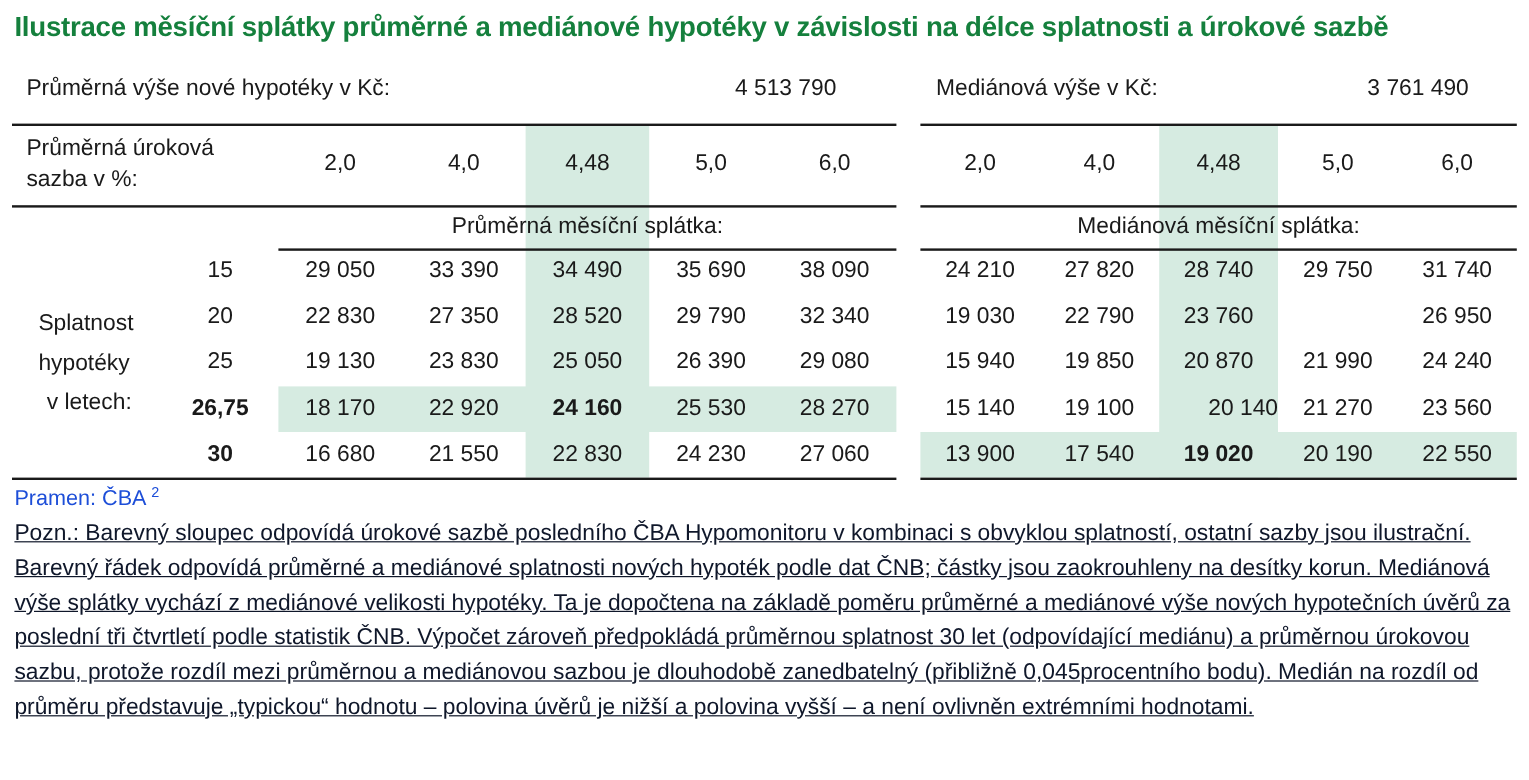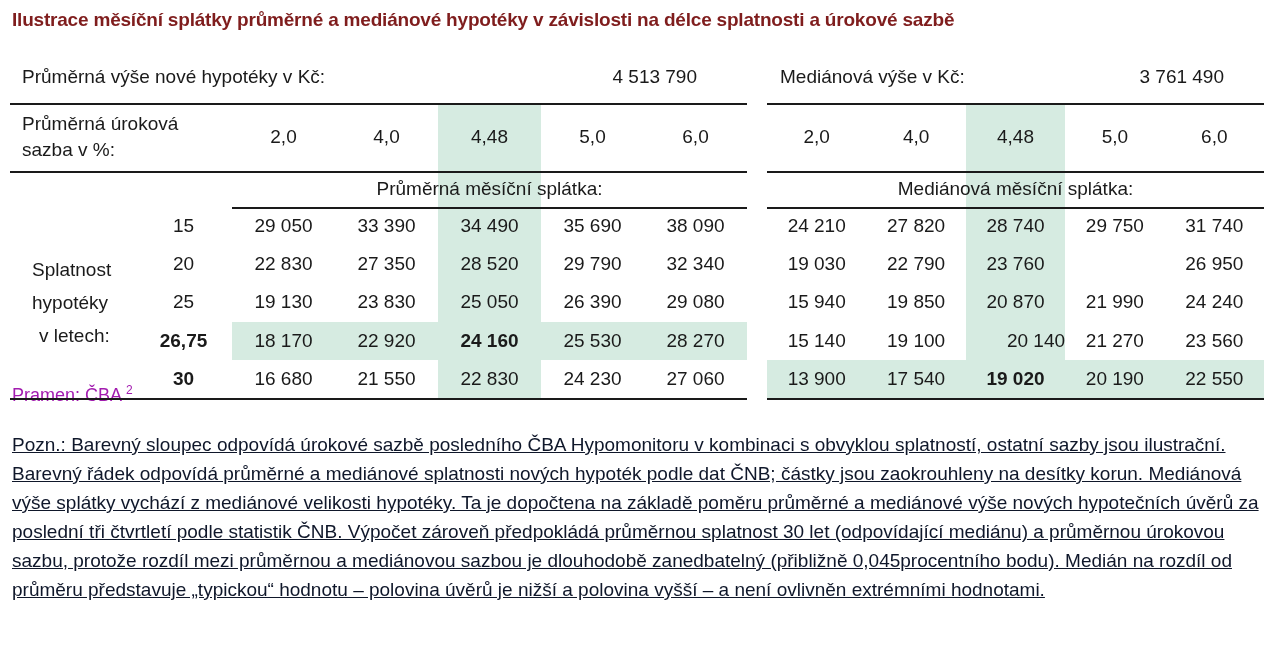--- a/index.html
+++ b/index.html
@@ -6,26 +6,26 @@
   body {
     width: 1274px; height: 650px;
     font-family: "Liberation Sans", sans-serif;
     color: #1a1a1a;
     overflow: hidden;
   }
   .page { position: relative; width: 1274px; height: 650px; }
 
   .title {
     position: absolute; top: 9px; left: 12px;
-    font-size: 19px; font-weight: 700; color: #7f1d1d;
+    font-size: 23px; font-weight: 700; color: #15803d;
     letter-spacing: -0.2px; white-space: nowrap;
   }
 
-  .summary { position: absolute; top: 66px; left: 10px; width: 1254px; height: 36px;
-             display: flex; align-items: flex-start; font-size: 19px; }
+  .summary { position: absolute; top: 49px; left: 10px; width: 1254px; height: 36px;
+             display: flex; align-items: flex-end; font-size: 19px; }
   .sum-left  { width: 737px; display: flex; justify-content: space-between;
                padding: 0 50px 0 12px; box-sizing: border-box; }
   .sum-right { width: 497px; margin-left: 20px; display: flex; justify-content: space-between;
                padding: 0 40px 0 13px; box-sizing: border-box; }
 
   .table-wrap { position: absolute; top: 103px; left: 10px; width: 1254px; height: 297px; }
 
   .hl { position: absolute; background: #d6ebe1; z-index: 1; }
   .hl-col-avg { left: 428px; width: 103px; top: 2px;   height: 293px; }
   .hl-col-med { left: 956px; width: 99px;  top: 2px;   height: 293px; }
@@ -55,21 +55,21 @@
   .rate-label { grid-column: 1 / 3; grid-row: 1;
                 flex-direction: column; align-items: flex-start; justify-content: center;
                 padding-left: 12px; line-height: 26px; }
   .sec-header-avg { grid-column: 3 / 8;  grid-row: 2; }
   .sec-header-med { grid-column: 9 / 14; grid-row: 2; }
   .maturity-label { grid-column: 1; grid-row: 3 / 8;
                     flex-direction: column; align-items: flex-start; justify-content: center;
                     padding-left: 22px; line-height: 33px; }
   .maturity-label span:last-child { padding-left: 7px; }
 
-  .source { position: absolute; top: 383px; left: 12px; font-size: 18px; color: #a21caf; }
+  .source { position: absolute; top: 403px; left: 12px; font-size: 18px; color: #1d4ed8; }
   .source sup { font-size: 12px; }
   .note { position: absolute; top: 430px; left: 12px; width: 1248px;
           font-size: 19px; line-height: 29px; color: #0f172a; text-decoration: underline; }
 </style>
 </head>
 <body>
 
 <div class="page">
 
   <div class="title">Ilustrace měsíční splátky průměrné a mediánové hypotéky v závislosti na délce splatnosti a úrokové sazbě</div>

